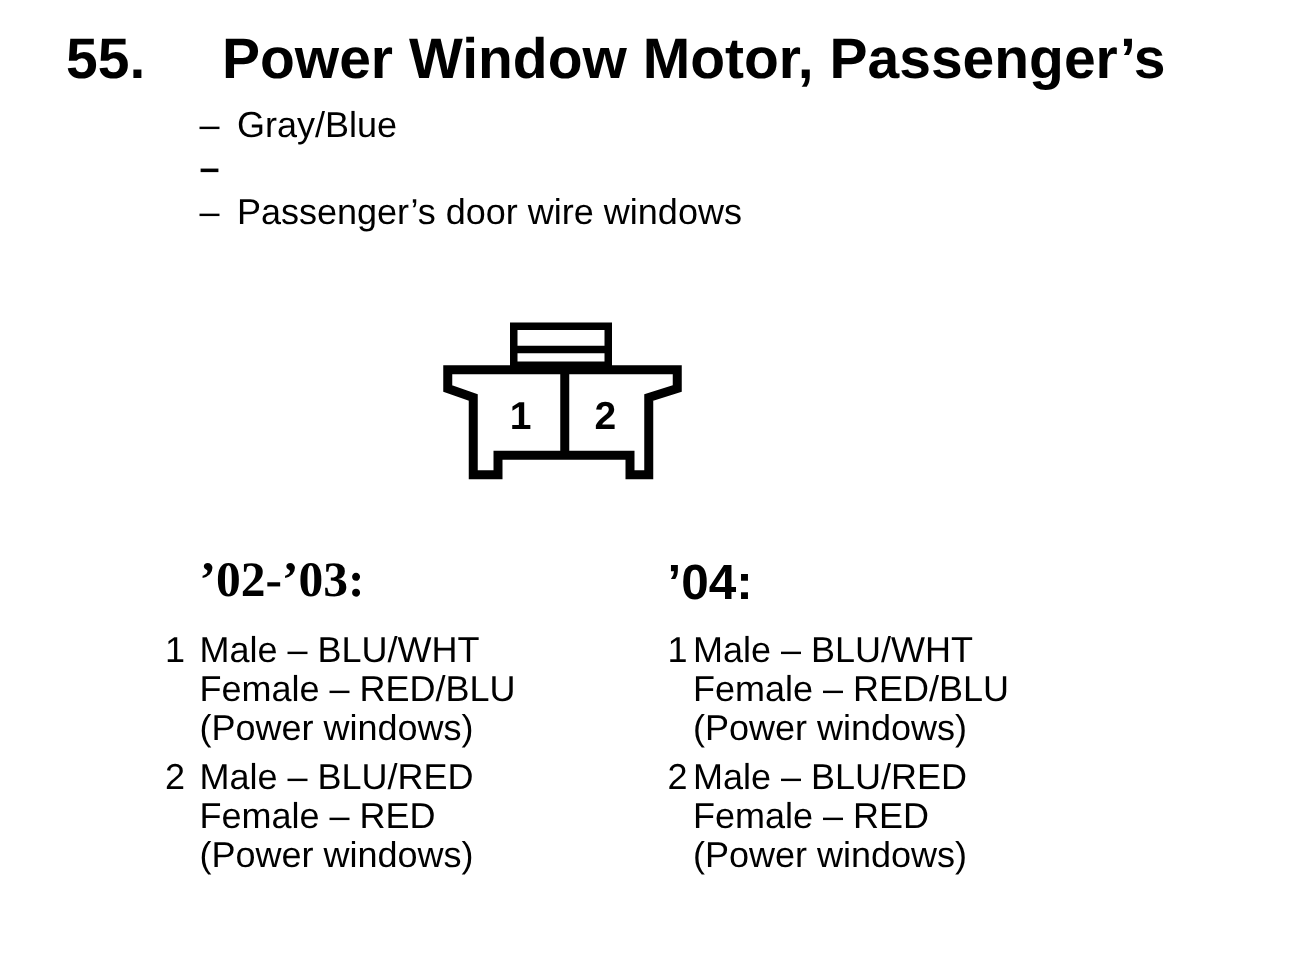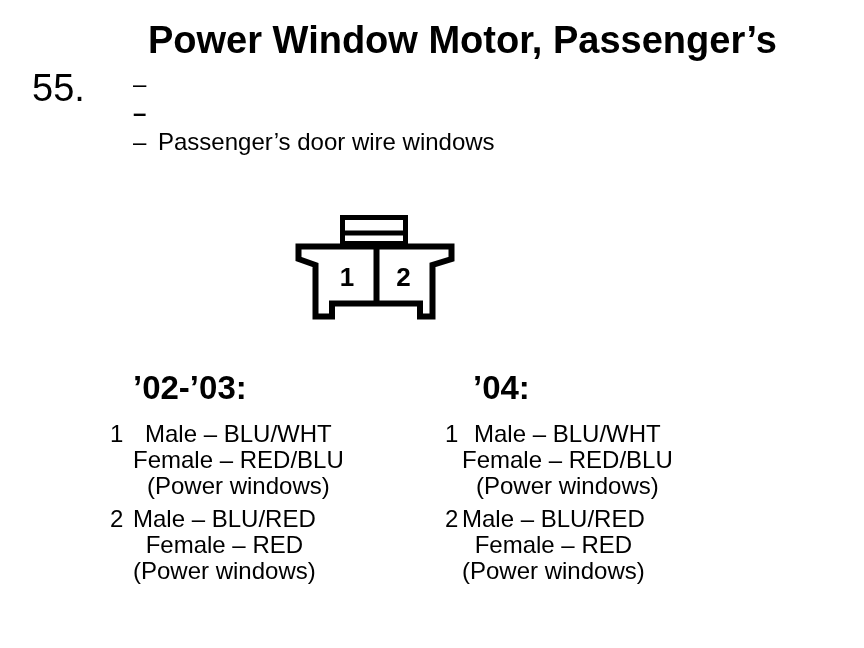--- a/index.html
+++ b/index.html
@@ -8,22 +8,22 @@
     position: relative;
     overflow: hidden;
     background: #ffffff;
     color: #000000;
     font-family: "Liberation Sans", sans-serif;
     -webkit-font-smoothing: antialiased;
   }
 
   
   .page-number {
-    position: absolute; left: 32px; top: 21px;
-    font-size: 38px; font-weight: normal; line-height: 1; margin-top: 48px;
+    position: absolute; left: 44px; top: 21px;
+    font-size: 38px; font-weight: bold; line-height: 1;
   }
   .page-title {
     position: absolute; left: 148px; top: 21px;
     font-size: 38px; font-weight: bold; line-height: 1;
     white-space: nowrap;
   }
 
   
   .bullet-list {
     position: absolute; left: 133px; top: 69px;
@@ -48,42 +48,43 @@
     position: absolute; top: 371px;
     font-size: 24px; line-height: 26px;
   }
   .pin-column.left  { left: 110px; }
   .pin-column.right { left: 445px; }
 
   .column-heading {
     font-size: 33px; font-weight: bold; line-height: 33px;
     white-space: nowrap;
   }
-  .pin-column.left  .column-heading { margin-left: 23px; }
-  .pin-column.right .column-heading { margin-left: 28px; }
+  .pin-column.left  .column-heading { margin-left: 23px; font-family: Liberation Serif, serif; }
+  .pin-column.right .column-heading { margin-left: 0; }
 
   .entry-list { margin-top: 17px; }
   .pin-entry { display: flex; }
   .pin-entry + .pin-entry { margin-top: 7px; }
 
   .pin-num { flex: 0 0 auto; }
   .pin-column.left  .pin-num { width: 23px; }
   .pin-column.right .pin-num { width: 17px; }
 
-  .pin-lines div { white-space: nowrap; text-align: center; }
+  .pin-lines div { white-space: nowrap; }
 </style>
 </head>
 <body>
 
 <div class="page-number">55.</div>
 <div class="page-title">Power Window Motor, Passenger’s</div>
 
 <div class="bullet-list">
   <div class="bullet-item">
     <span class="bullet-dash">–</span>
+    <span>Gray/Blue</span>
   </div>
   <div class="bullet-item">
     <span class="bullet-dash bold-dash">–</span>
   </div>
   <div class="bullet-item">
     <span class="bullet-dash">–</span>
     <span>Passenger’s door wire windows</span>
   </div>
 </div>
 

